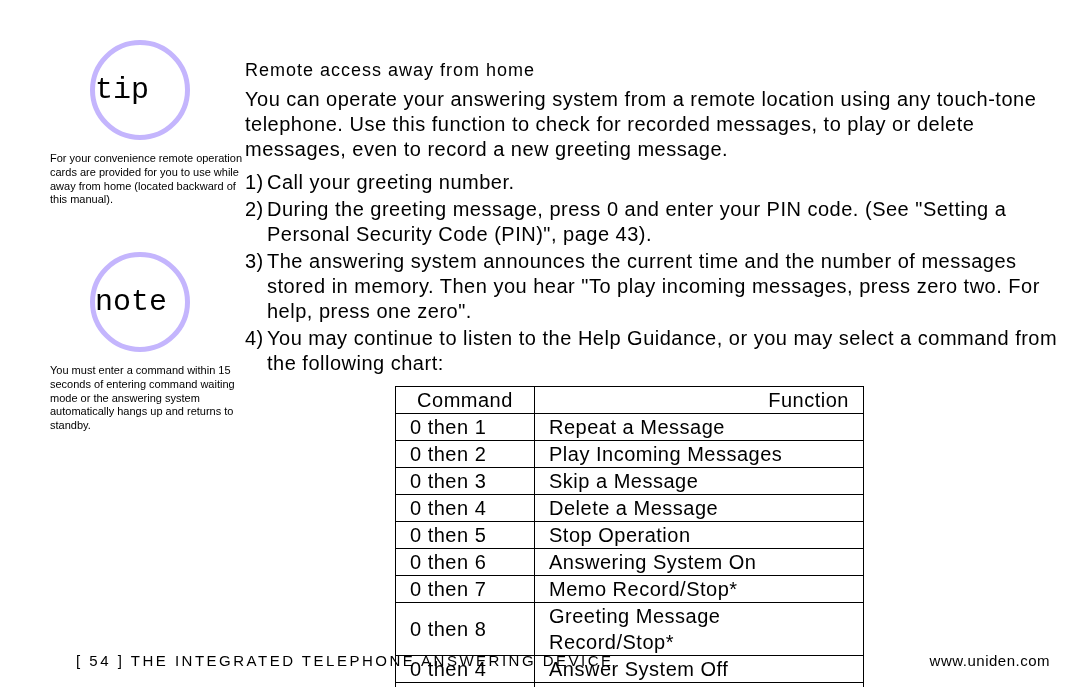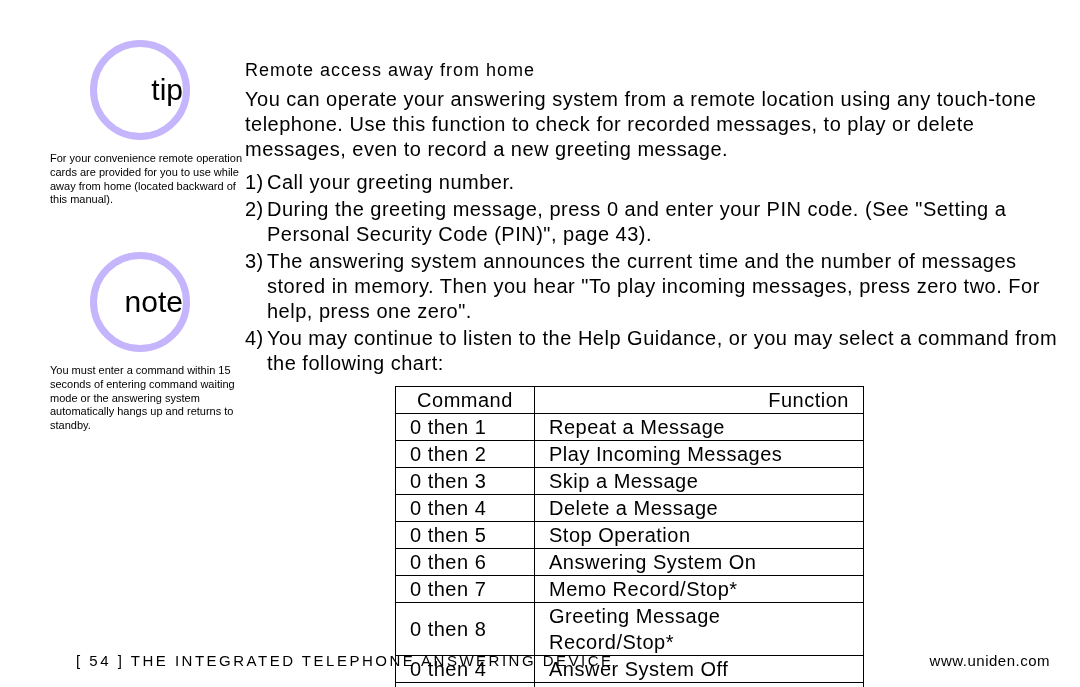--- a/index.html
+++ b/index.html
@@ -21,26 +21,26 @@
     width: 195px;
     flex-shrink: 0;
   }
   .main {
     flex: 1;
     padding-right: 10px;
   }
   .circle-badge {
     width: 100px;
     height: 100px;
-    border: 7px solid #c4b5fd;
+    border: 5px solid #c4b5fd;
     border-radius: 50%;
     display: flex;
     align-items: center;
-    justify-content: flex-end;
-    font-family: Liberation Sans, sans-serif;
+    justify-content: flex-start;
+    font-family: Liberation Mono, monospace;
     font-size: 30px;
     margin-left: 40px;
     margin-bottom: 12px;
     box-sizing: border-box;
   }
   .sidebar-text {
     font-size: 11px;
     line-height: 1.25;
     margin-bottom: 45px;
   }

